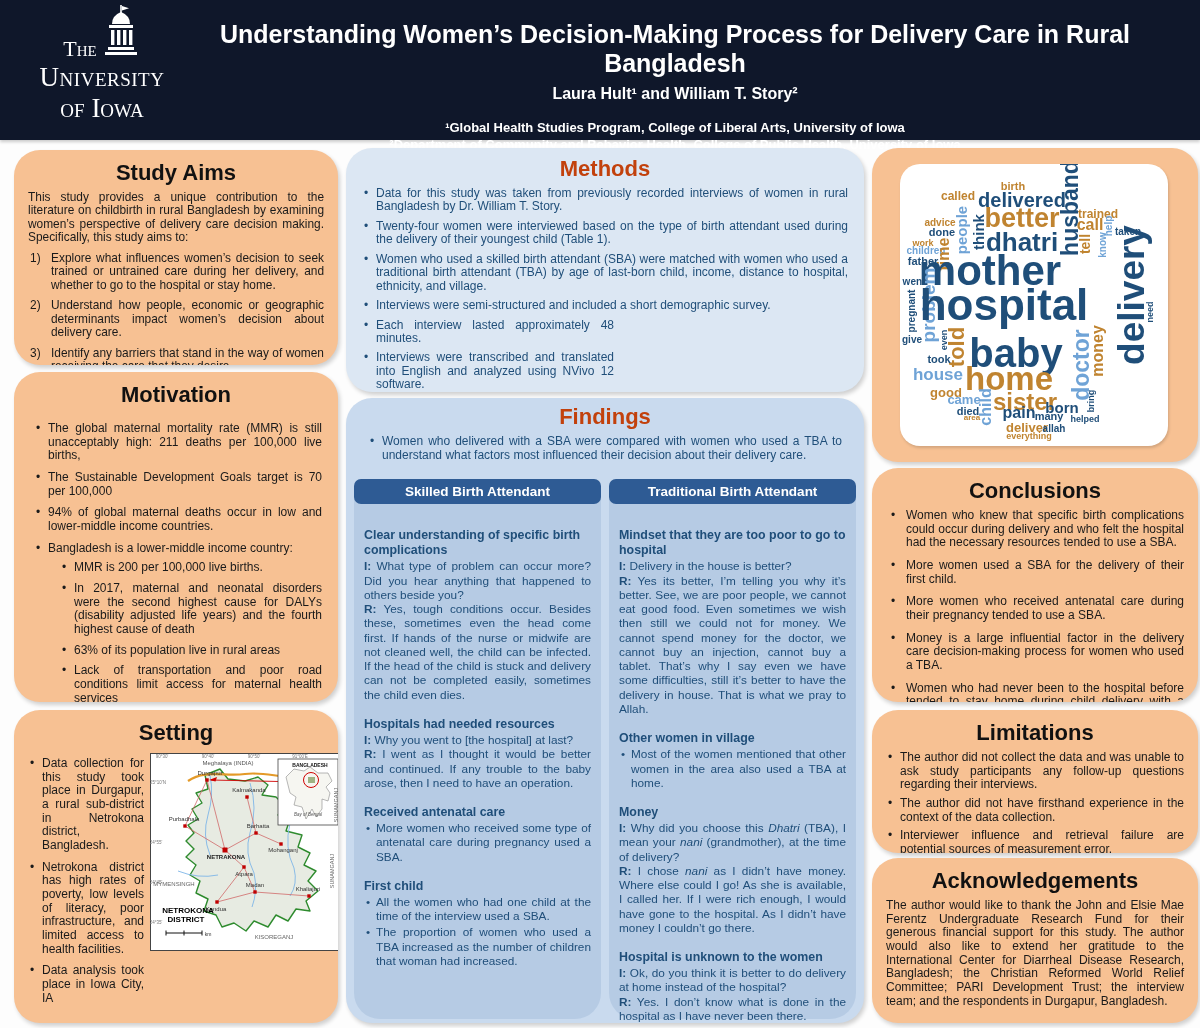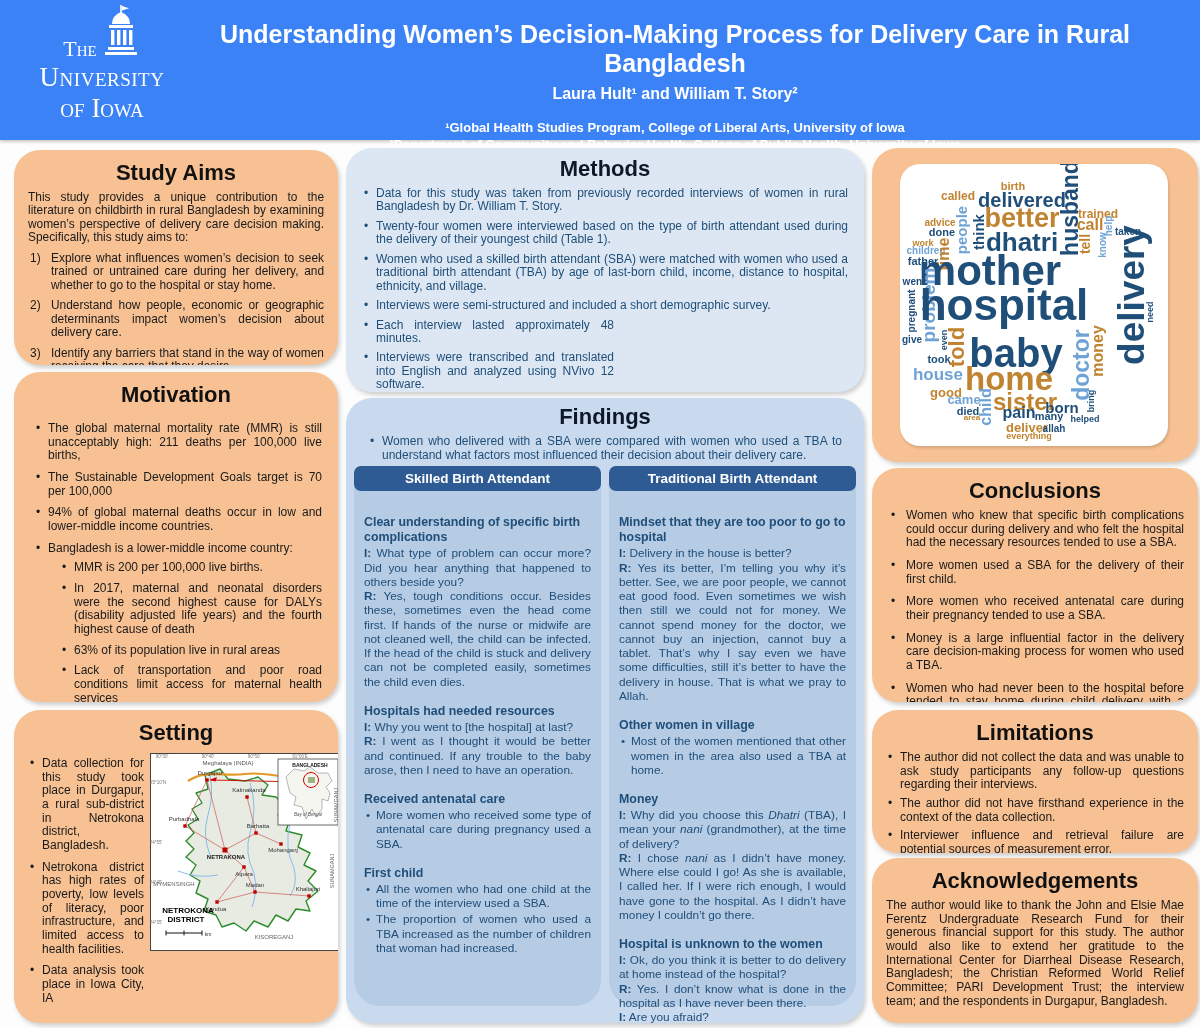--- a/index.html
+++ b/index.html
@@ -1,36 +1,36 @@
 <!DOCTYPE html>
 <html><head>
 <meta charset="utf-8">
 <style>
   html,body{margin:0;padding:0;background:#fdfdfd;}
   .poster{position:relative;width:1200px;height:1028px;background:#fdfdfd;overflow:hidden;
           font-family:"Liberation Sans",sans-serif;color:#1a1a1a;}
   
-  .hdr{position:absolute;left:0;top:0;width:1200px;height:140px;background:#3b82f6;box-shadow:0 2px 3px rgba(0,0,0,.2);}
+  .hdr{position:absolute;left:0;top:0;width:1200px;height:140px;background:#0f172a;box-shadow:0 2px 3px rgba(0,0,0,.2);}
   .logo{position:absolute;left:24px;top:4px;width:156px;height:132px;color:#fff;
         font-family:"Liberation Serif",serif;font-variant:small-caps;text-align:center;line-height:1;}
   .logo-row1{display:flex;align-items:flex-end;justify-content:center;gap:4px;height:58px;}
   .logo-the{font-size:22px;padding-bottom:2px;}
   .logo-l2{font-size:27px;letter-spacing:.5px;margin-top:2px;}
   .logo-l3{font-size:27px;margin-top:4px;}
   .hdr-text{position:absolute;left:180px;right:30px;top:20px;text-align:center;color:#fff;}
   .hdr-title{font-size:25px;font-weight:bold;margin:0;}
   .hdr-authors{font-size:16px;font-weight:bold;margin-top:7px;}
   .hdr-affil{font-size:13px;font-weight:bold;margin-top:2px;}
   .hdr-affil.first{margin-top:17px;}
   
   .card{position:absolute;border-radius:26px;box-shadow:2px 3px 4px rgba(0,0,0,.18);overflow:hidden;box-sizing:border-box;}
   .orange{background:#f7c193;padding:8px 14px 10px;}
   .blue{background:#dce7f3;color:#1f4e79;}
   .card h2{text-align:center;font-size:22px;margin:2px 0 5px;font-weight:bold;color:#111;}
-  .blue h2,.fnd h2{color:#0f172a;}
+  .blue h2,.fnd h2{color:#c2410c;}
   
   ul.blt{list-style:none;margin:0;padding:0;font-size:12px;line-height:1.14;text-align:justify;}
   ul.blt>li{position:relative;padding-left:14px;margin-bottom:8px;}
   ul.blt>li::before{content:"\2022";position:absolute;left:2px;}
   ul.blt ul.sub{list-style:none;margin:6px 0 0;padding:0 0 0 13px;}
   ul.blt ul.sub>li{position:relative;padding-left:13px;margin-bottom:7px;}
   ul.blt ul.sub>li::before{content:"\2022";position:absolute;left:1px;}
   
   #study-aims p.intro{font-size:11.9px;line-height:1.13;margin:0 0 7px;text-align:justify;}
   ol.num{list-style:none;margin:0;padding:0;counter-reset:n;font-size:11.9px;line-height:1.13;text-align:justify;}
@@ -53,21 +53,21 @@
   .m-row ul.blt{width:252px;flex:none;}
   .t1{width:248px;font-size:12px;line-height:1.15;color:#1f4e79;}
   .t1-cap{border-bottom:2px solid #24486f;padding:0 0 2px;}
   .t1 table{border-collapse:collapse;width:100%;}
   .t1 th,.t1 td{text-align:left;padding:1px 2px;vertical-align:top;font-size:12px;}
   .t1 thead th{border-bottom:2px solid #24486f;vertical-align:bottom;}
   
   .fnd{background:#c9daee;padding:4px 8px 10px;}
   .fnd ul.blt{color:#1f4e79;padding:0 14px;}
   .fnd ul.blt>li{margin-bottom:2px;}
-  .fcols{display:flex;gap:8px;margin-top:4px;height:540px;}
+  .fcols{display:flex;gap:8px;margin-top:17px;height:540px;}
   .fcol{flex:1;background:#b6cbe4;border-radius:8px 8px 26px 26px;display:flex;flex-direction:column;}
   .fbar{background:#2e5b94;color:#fff;font-weight:bold;text-align:center;font-size:13.5px;
         padding:5px 0;border-radius:7px;flex:none;}
   .fbody{padding:24px 10px 10px;color:#1f4e79;font-size:11.8px;line-height:1.21;}
   .fsec{margin-bottom:15px;}
   .fhead{font-weight:bold;font-size:12.4px;margin-bottom:1px;}
   .fline{text-align:justify;}
   .fbullet{position:relative;padding-left:12px;text-align:justify;margin-bottom:2px;}
   .fbullet::before{content:"\2022";position:absolute;left:2px;}
   

